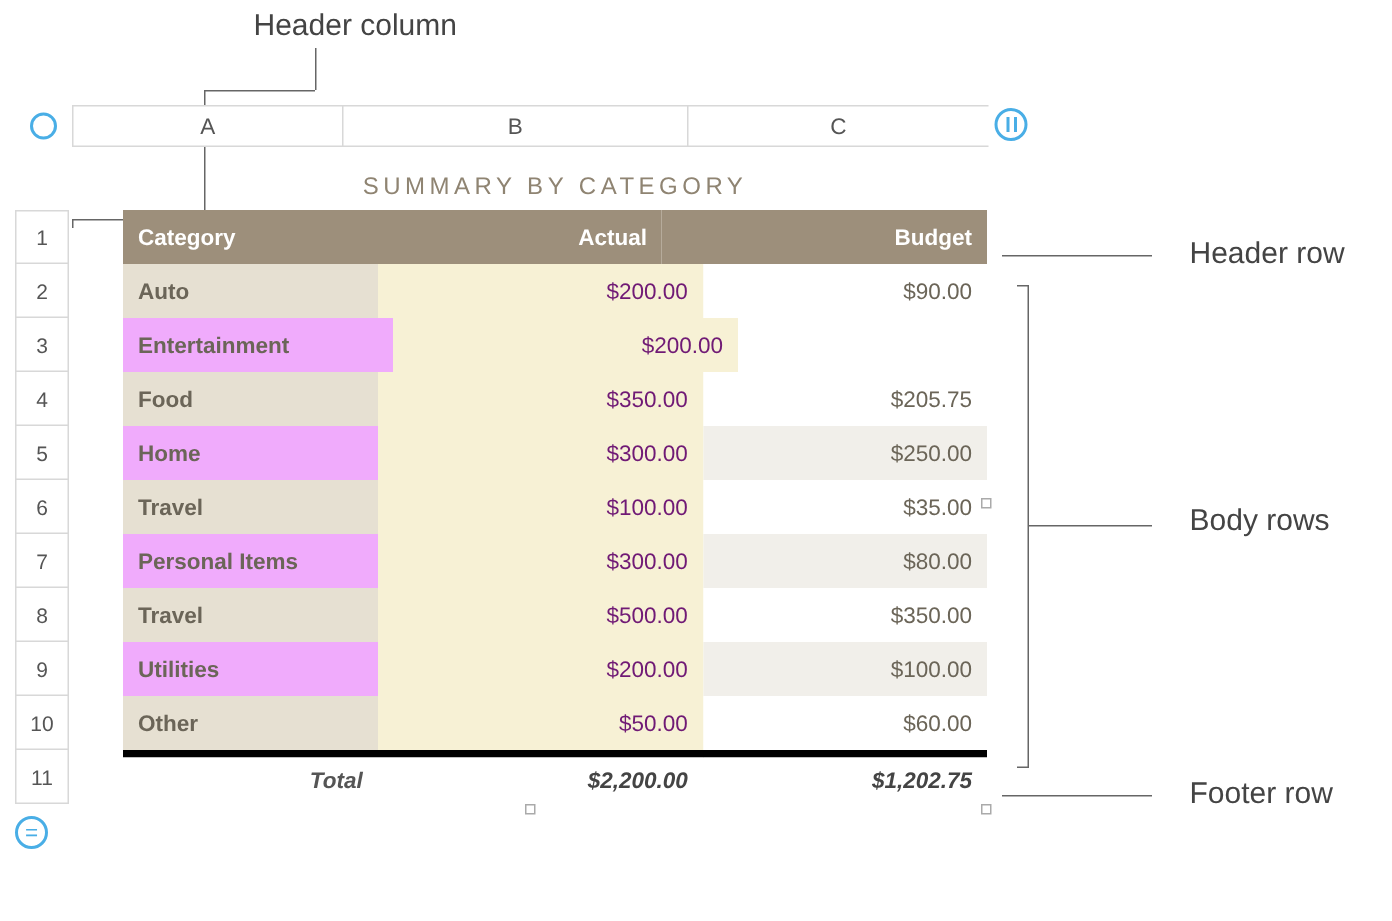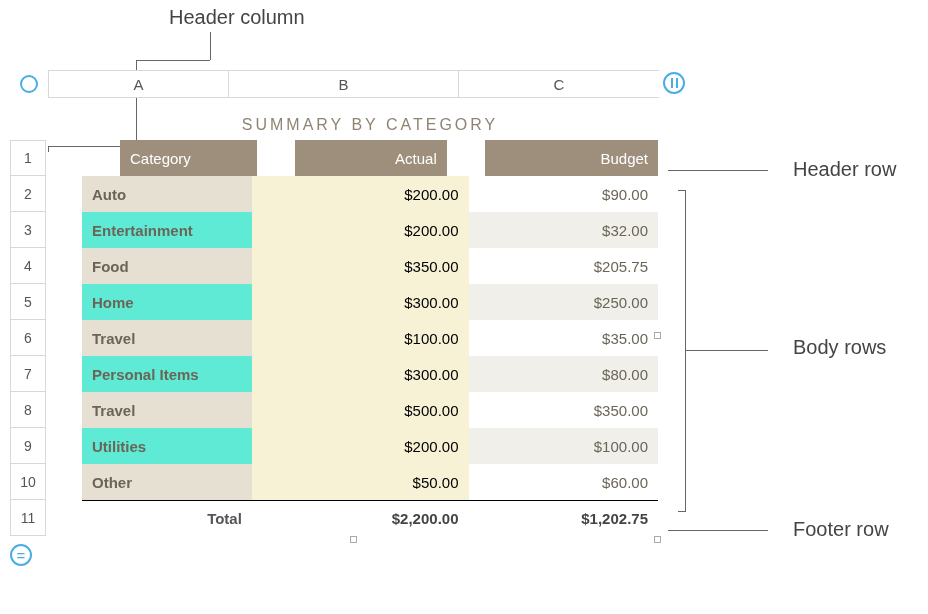--- a/index.html
+++ b/index.html
@@ -114,50 +114,49 @@
     align-items: flex-end;
     justify-content: center;
     padding-bottom: 6px;
     letter-spacing: 3px;
     color: #8f8472;
     font-size: 16px;
     font-weight: 400;
   }
 
   .t-row { display: flex; height: 36px; }
-  .t-row.footer { border-top: 1px solid #000000; }
+  .t-row.footer { border-top: 5px solid #000000; font-style: italic; }
   .cell { display: flex; align-items: center; padding: 0 10px; }
   .wA { width: 180px; }
   .wB { width: 230px; justify-content: flex-end; }
   .wC { width: 201px; justify-content: flex-end; }
 
   
   .hdr .cell {
     background: #9d8f7b;
     color: #fff;
-    font-weight: 400;
-    margin-left: 38px;
+    font-weight: 700;
   }
   .hdr .wA { background: #9d8f7b; }
   .hdr .wB { background: #9d8f7b; }
 
   
   .body .wA {
     font-weight: 600;
     color: #6b6558;
   }
   .body .wB {
     background: #f7f1d5;
-    color: #000000;
+    color: #701a75;
   }
   .body .wC {
     color: #6b6558;
   }
   .stripe-a .wA { background: #e6e0d2; }
-  .stripe-b .wA { background: #5eead4; }
+  .stripe-b .wA { background: #f0abfc; }
   .stripe-a .wC { background: #ffffff; }
   .stripe-b .wC { background: #f1efea; }
 
   
   .footer .cell { background: #fff; font-weight: 700; color: #444; }
   .footer .wA { justify-content: flex-end; font-weight:600; color:#555; }
 
   
   .eq-circle {
     position: absolute;
@@ -254,21 +253,20 @@
         </div>
 
         <div class="t-row body stripe-a">
           <div class="cell wA">Auto</div>
           <div class="cell wB">$200.00</div>
           <div class="cell wC">$90.00</div>
         </div>
         <div class="t-row body stripe-b">
           <div class="cell wA">Entertainment</div>
           <div class="cell wB">$200.00</div>
-          <div class="cell wC">$32.00</div>
         </div>
         <div class="t-row body stripe-a">
           <div class="cell wA">Food</div>
           <div class="cell wB">$350.00</div>
           <div class="cell wC">$205.75</div>
         </div>
         <div class="t-row body stripe-b">
           <div class="cell wA">Home</div>
           <div class="cell wB">$300.00</div>
           <div class="cell wC">$250.00</div>

